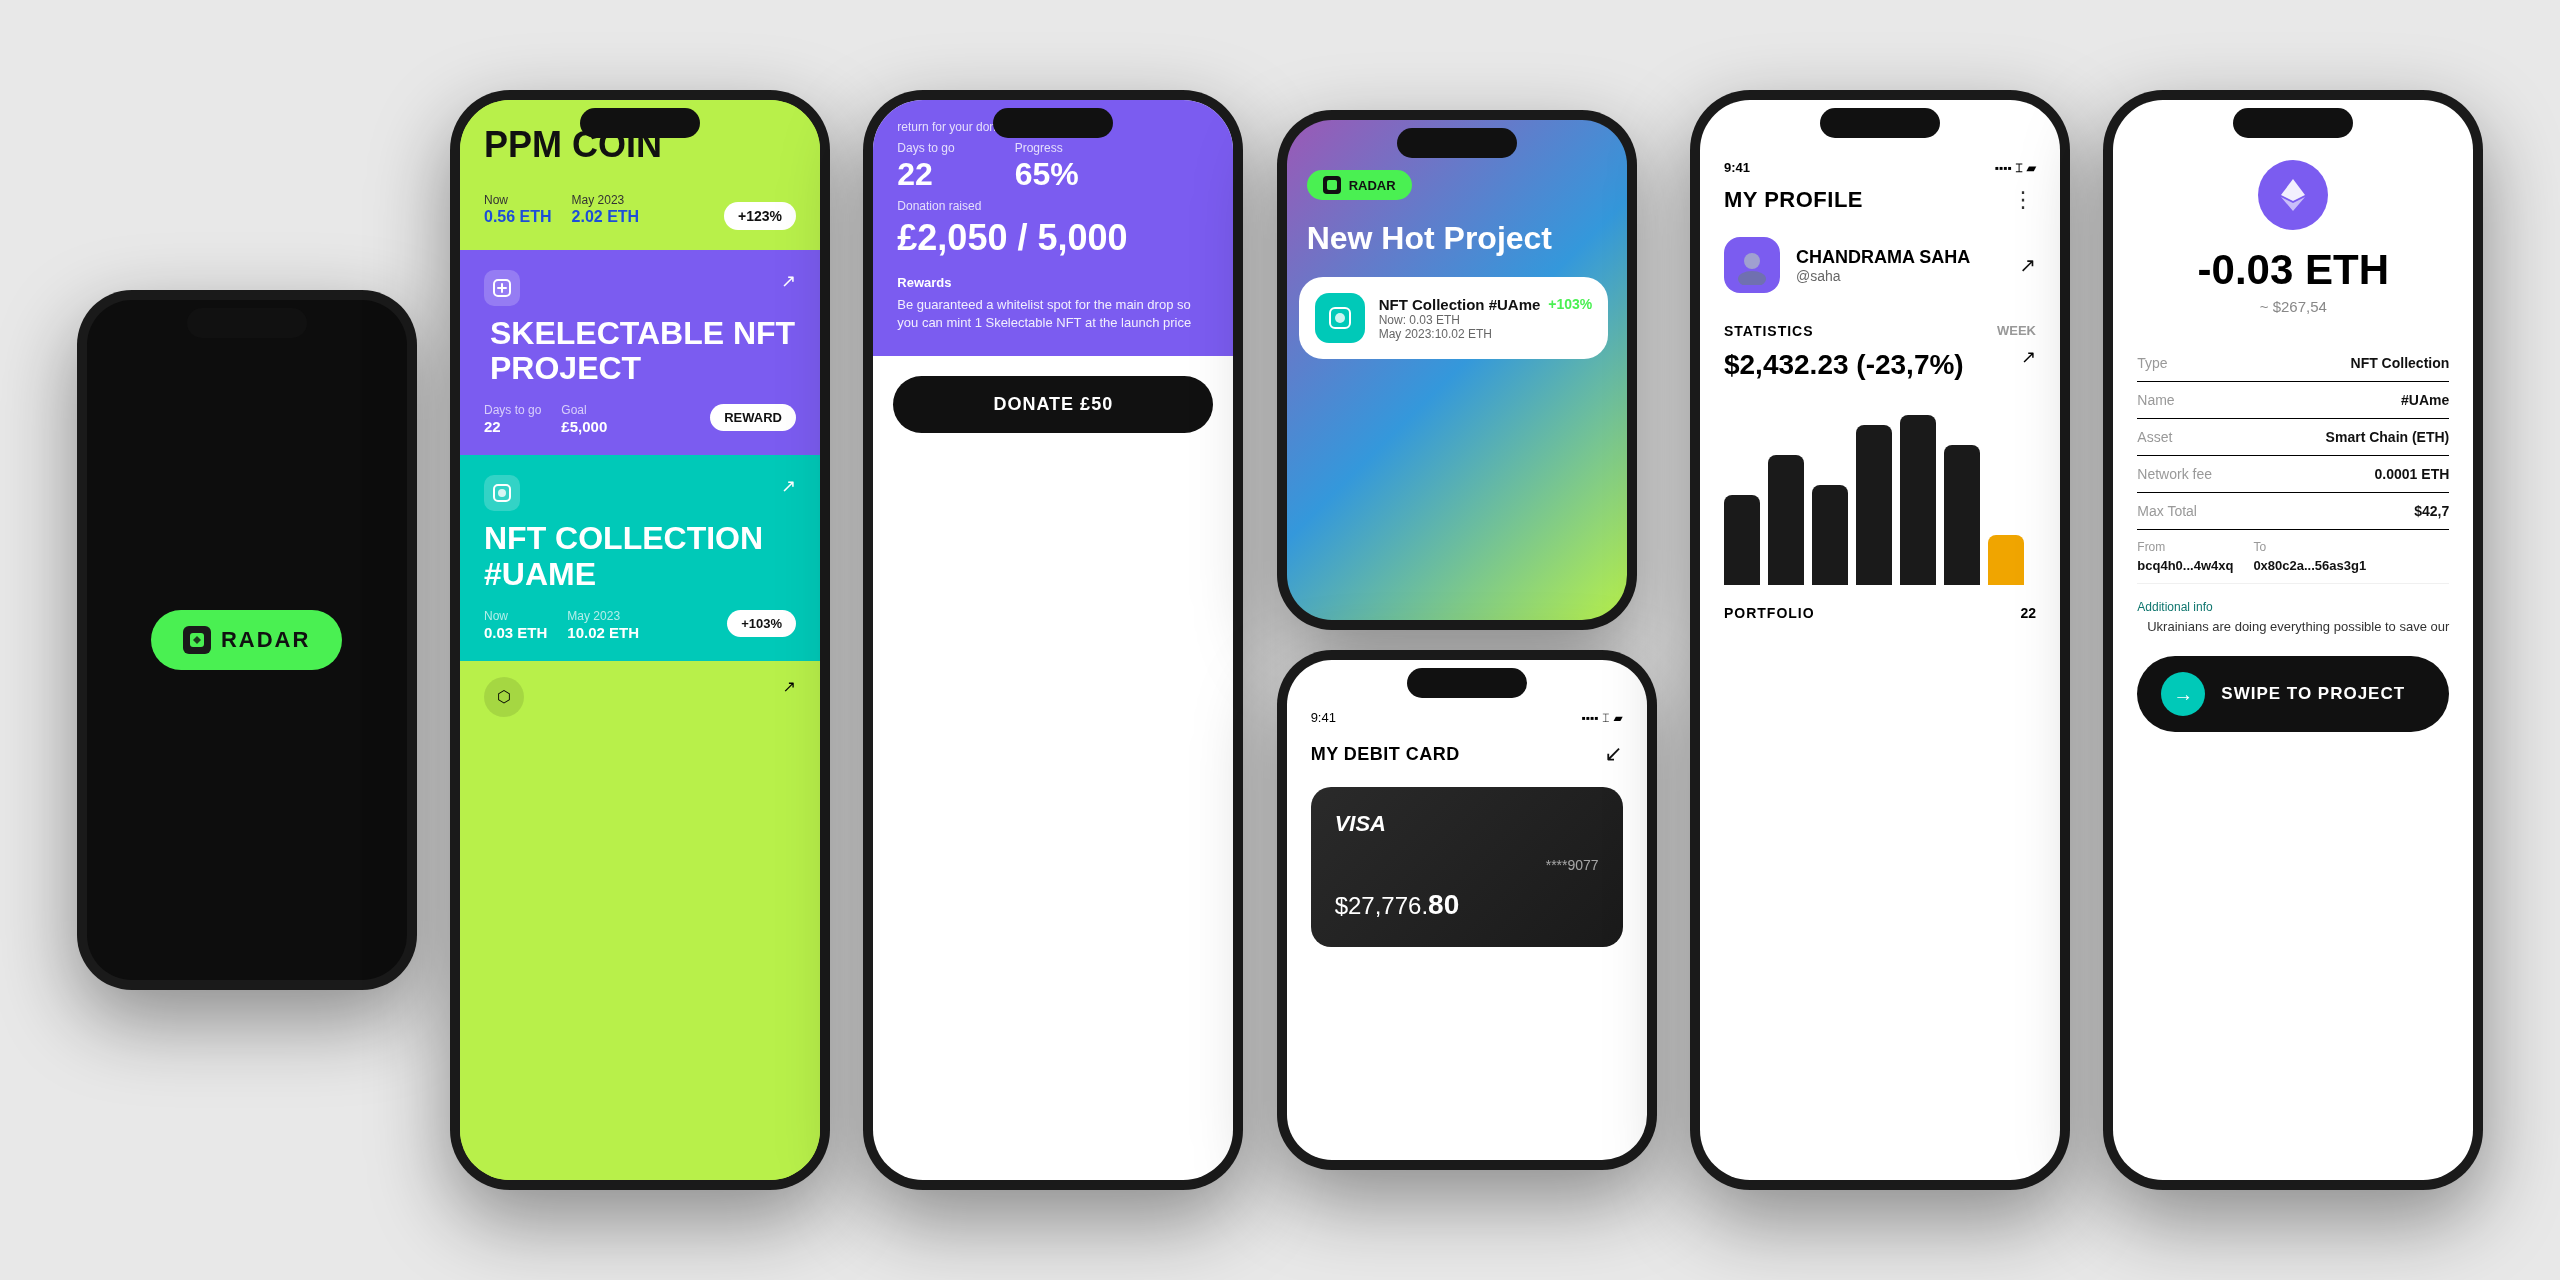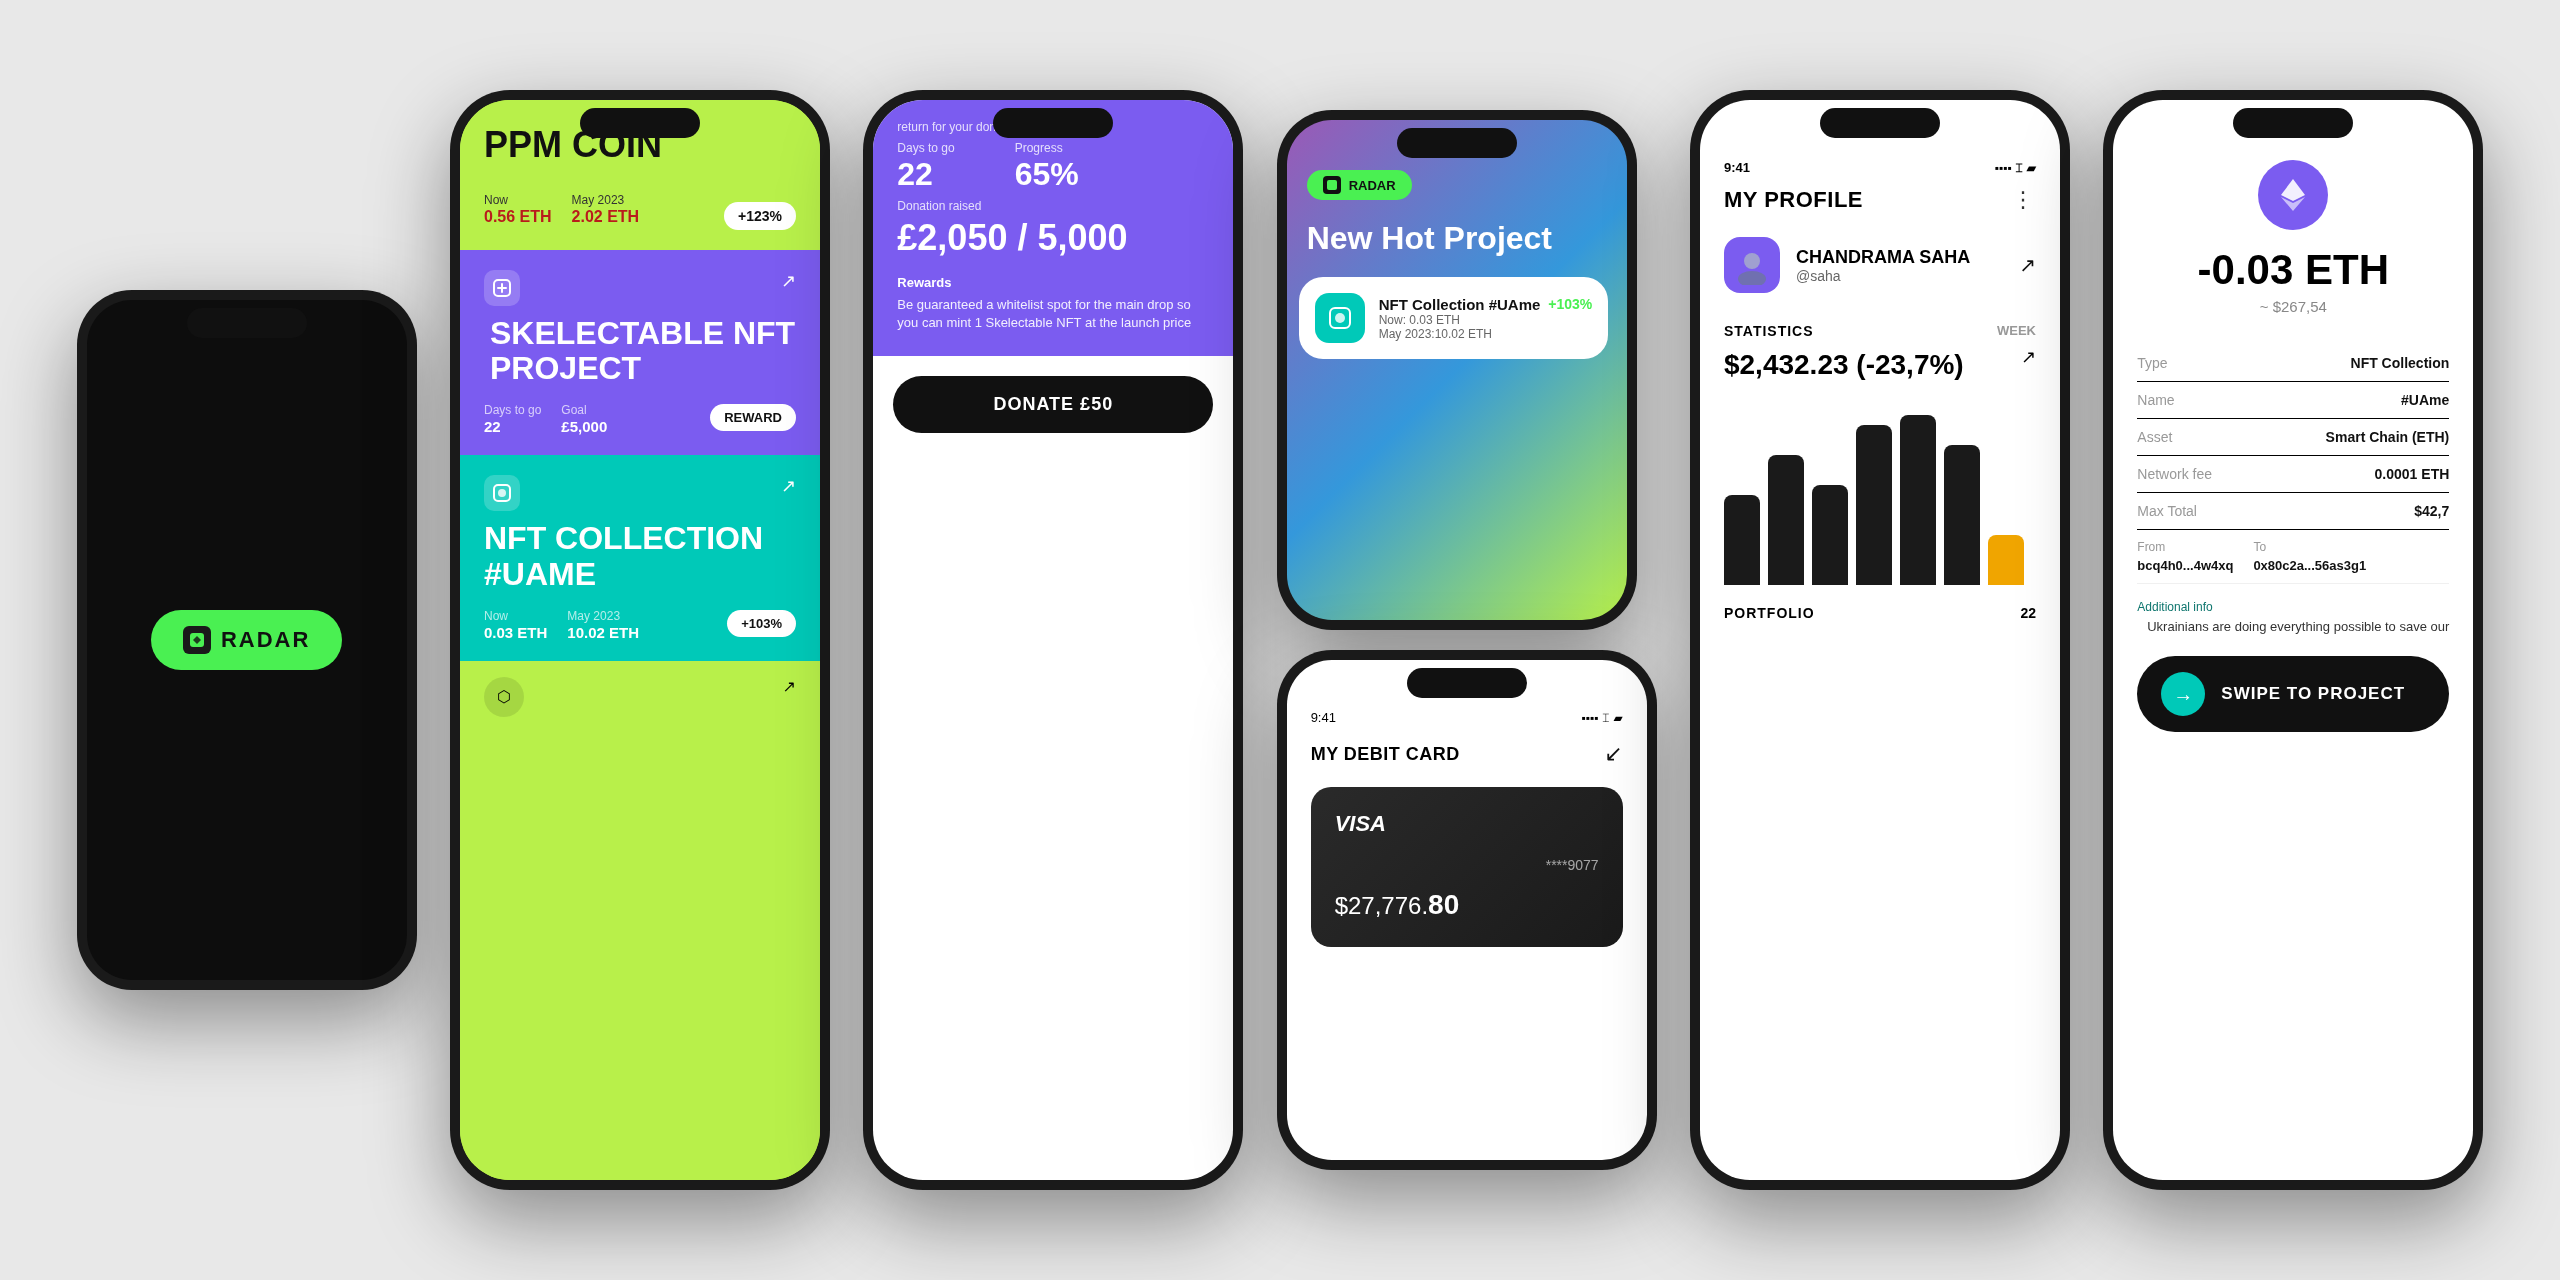--- a/index.html
+++ b/index.html
@@ -114,21 +114,21 @@
       align-items: center;
       gap: 20px;
     }
     .card-ppm-col label {
       font-size: 12px;
       color: #333;
     }
     .card-ppm-col .val {
       font-size: 16px;
       font-weight: 700;
-      color: #b91c1c;
+      color: #1d4ed8;
     }
     .badge-green {
       background: white;
       border-radius: 20px;
       padding: 6px 14px;
       font-size: 14px;
       font-weight: 700;
       color: #111;
       margin-left: auto;
       margin-top: 16px;

